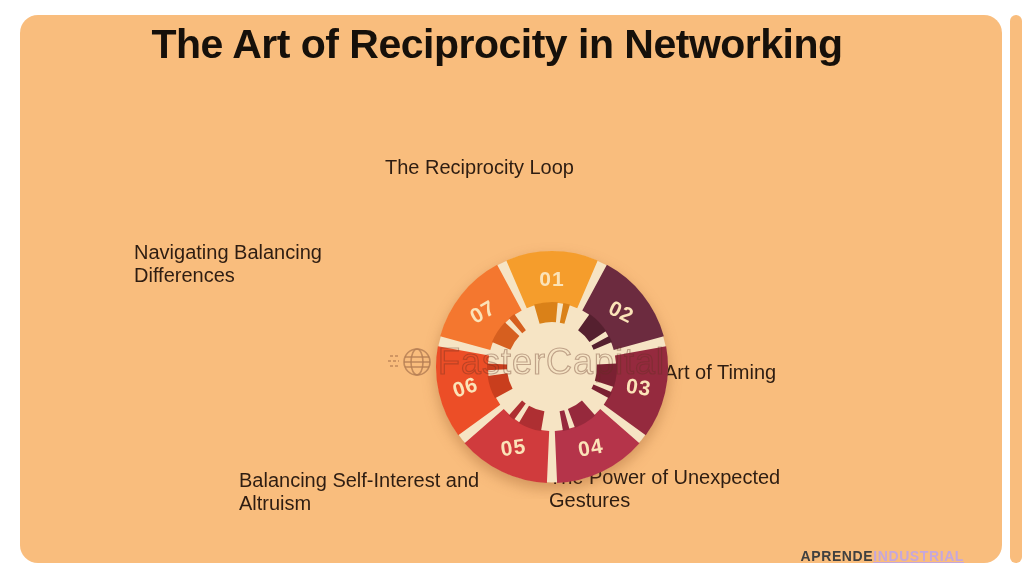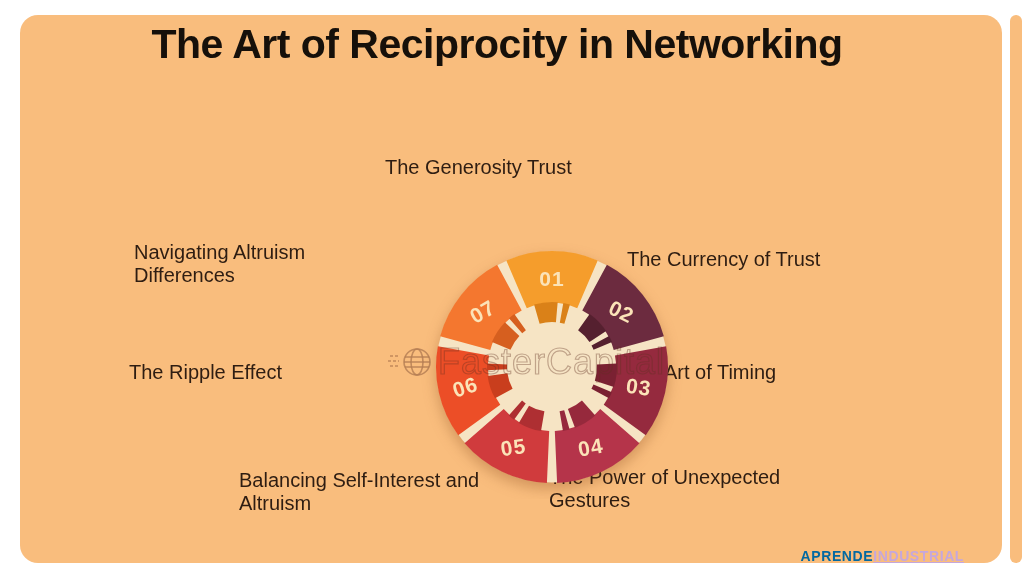--- a/index.html
+++ b/index.html
@@ -69,37 +69,35 @@
     -webkit-text-fill-color: transparent;
     -webkit-text-stroke: 1.2px rgba(96, 48, 32, 0.8);
   }
   .footer-brand {
     position: absolute;
     right: 38px; top: 533px;
     font-size: 14px;
     font-weight: 700;
     letter-spacing: 0.6px;
   }
-  .brand-a { color: #0369a1; }
+  .brand-a { color: #404040; }
   .brand-b { color: #C5A7DC; text-decoration: underline; }
 </style>
 </head>
 <body>
 
 <div class="panel">
 
   <h1 class="title">The Art of Reciprocity in Networking</h1>
 
-  <div class="seg-label" id="lbl-1">The Generosity Trust</div>
-  <div class="seg-label" id="lbl-2">The Currency of Trust</div>
+  <div class="seg-label" id="lbl-1">The Reciprocity Loop</div>
   <div class="seg-label" id="lbl-3">The Art of Timing</div>
   <div class="seg-label" id="lbl-4">The Power of Unexpected Gestures</div>
   <div class="seg-label" id="lbl-5">Balancing Self-Interest and Altruism</div>
-  <div class="seg-label" id="lbl-6">The Ripple Effect</div>
-  <div class="seg-label" id="lbl-7">Navigating Altruism Differences</div>
+  <div class="seg-label" id="lbl-7">Navigating Balancing Differences</div>
 
   <div class="donut-wrap">
     <svg id="donut-svg" width="264" height="264" viewBox="0 0 264 264">
         <g style="filter: drop-shadow(0 6px 7px rgba(120,55,15,0.30));">
           <circle cx="132" cy="132" r="115.5" fill="#F6E4C4"></circle>
           <path d="M 86.30 25.38 A 116 116 0 0 1 177.70 25.38 L 157.21 73.18 A 64 64 0 0 0 106.79 73.18 Z" fill="#F59D2C"></path>
           <path d="M 114.08 69.52 A 65 65 0 0 1 137.67 67.25 L 135.92 87.17 A 45 45 0 0 0 119.60 88.74 Z" fill="#DA8118"></path>
           <path d="M 143.29 67.99 A 65 65 0 0 1 149.92 69.52 L 144.40 88.74 A 45 45 0 0 0 139.81 87.68 Z" fill="#DA8118"></path>
           <text x="132" y="43" fill="#FBE3B8" font-size="21" font-weight="700" letter-spacing="1" font-family="&quot;Liberation Sans&quot;, sans-serif" text-anchor="middle" dominant-baseline="central" transform="rotate(0 132 43)">01</text>
           <path d="M 186.87 29.80 A 116 116 0 0 1 243.85 101.25 L 193.71 115.04 A 64 64 0 0 0 162.27 75.61 Z" fill="#6C2B3F"></path>

